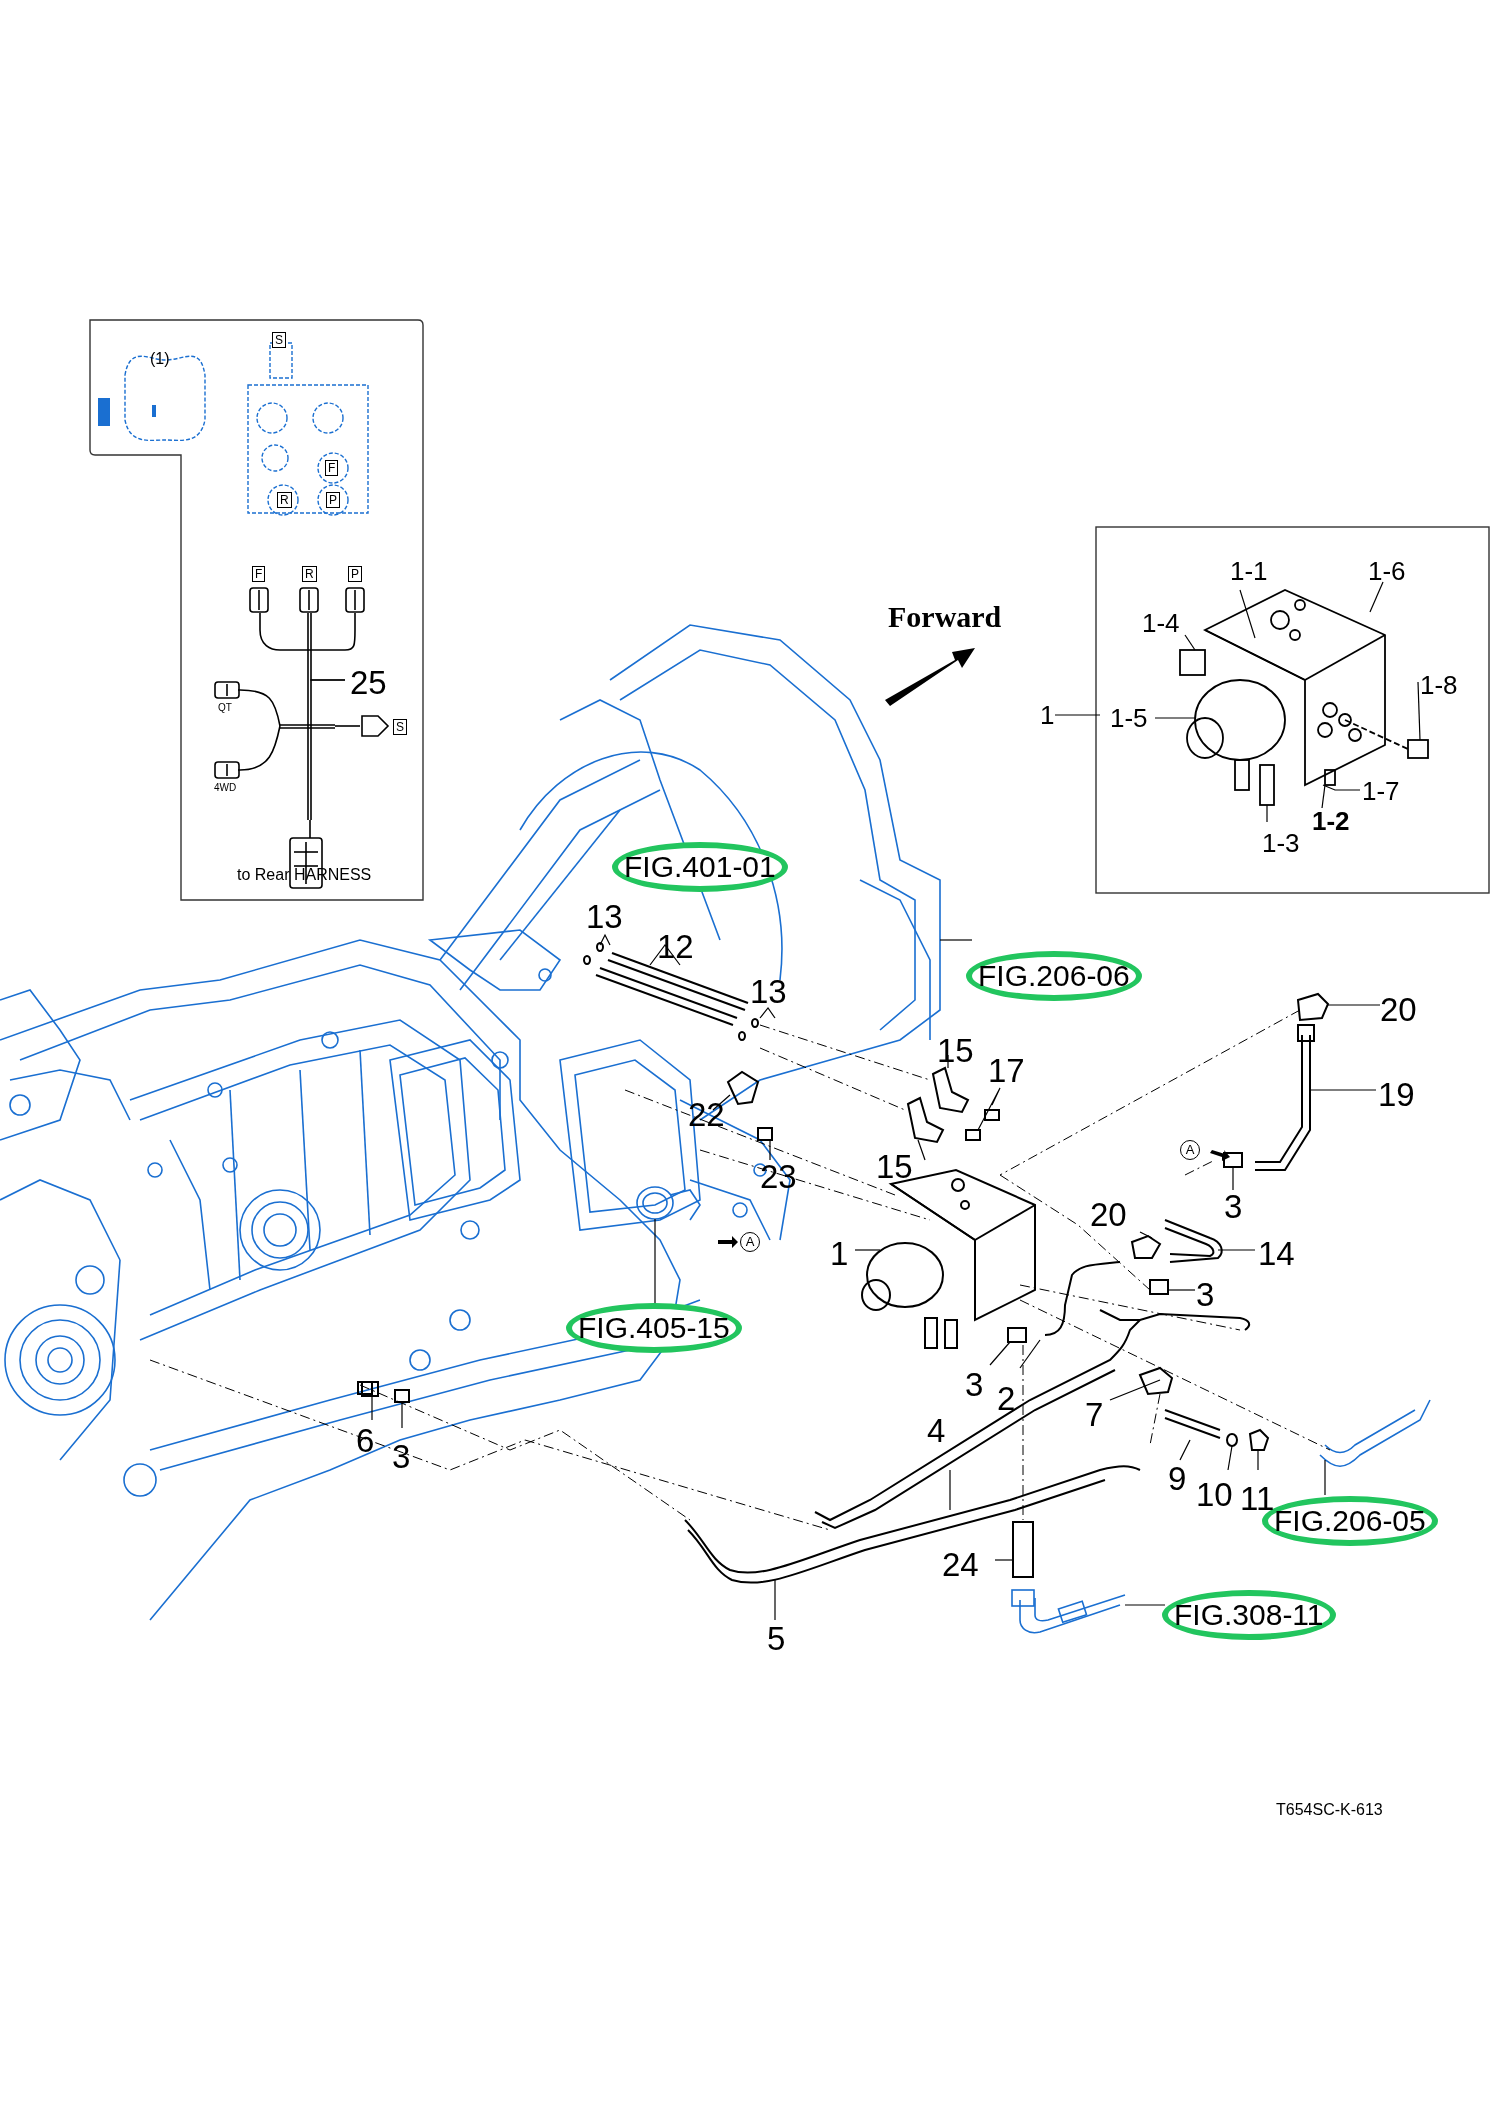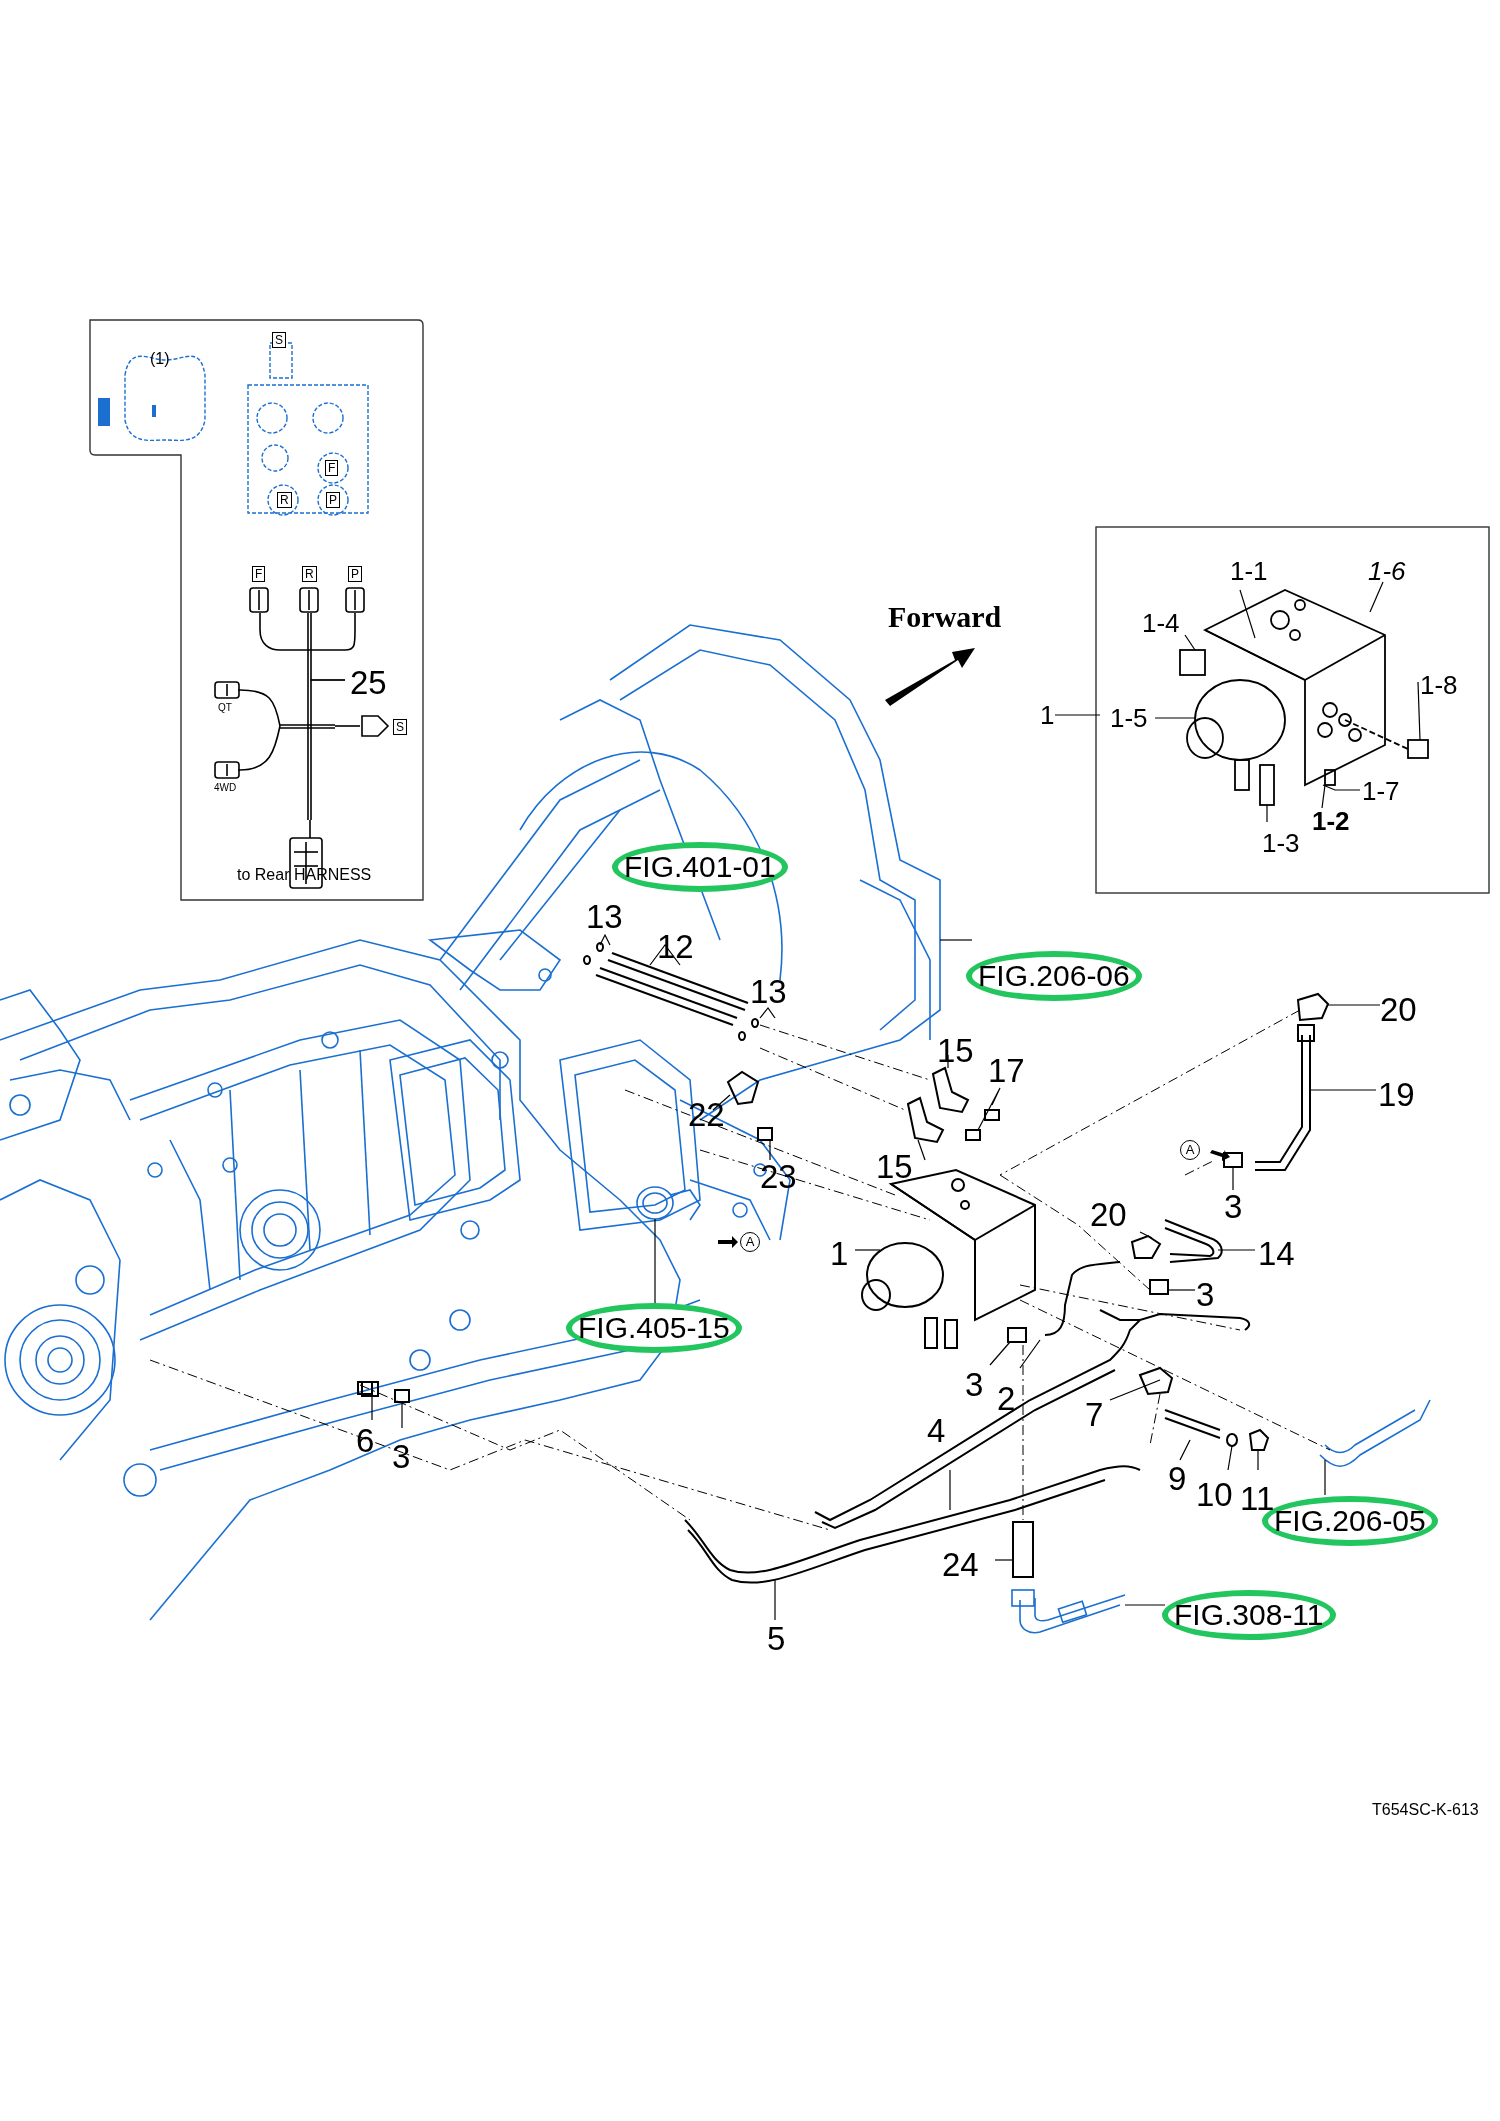--- a/index.html
+++ b/index.html
@@ -334,21 +334,21 @@
   <span class="boxed" style="left:393px;top:719px;">S</span>
   <span class="callout" style="left:350px;top:666px;">25</span>
   <span class="mid-label" style="left:237px;top:866px;">to Rear HARNESS</span>
 
   <span class="sub-callout" style="left:1040px;top:702px;">1</span>
   <span class="sub-callout" style="left:1230px;top:558px;">1-1</span>
   <span class="sub-callout" style="left:1312px;top:808px;font-weight:bold;">1-2</span>
   <span class="sub-callout" style="left:1262px;top:830px;">1-3</span>
   <span class="sub-callout" style="left:1142px;top:610px;">1-4</span>
   <span class="sub-callout" style="left:1110px;top:705px;">1-5</span>
-  <span class="sub-callout" style="left:1368px;top:558px;font-style:italic;">1-6</span>
+  <span class="sub-callout" style="left:1368px;top:558px;">1-6</span>
   <span class="sub-callout" style="left:1362px;top:778px;">1-7</span>
   <span class="sub-callout" style="left:1420px;top:672px;">1-8</span>
 
   <span class="forward" style="left:888px;top:600px;">Forward</span>
 
   <span class="figref" style="left:612px;top:842px;">FIG.401-01</span>
   <span class="figref" style="left:966px;top:951px;">FIG.206-06</span>
   <span class="figref" style="left:566px;top:1303px;">FIG.405-15</span>
   <span class="figref" style="left:1262px;top:1496px;">FIG.206-05</span>
   <span class="figref" style="left:1162px;top:1590px;">FIG.308-11</span>
@@ -376,14 +376,14 @@
   <span class="callout" style="left:1085px;top:1398px;">7</span>
   <span class="callout" style="left:927px;top:1414px;">4</span>
   <span class="callout" style="left:356px;top:1424px;">6</span>
   <span class="callout" style="left:392px;top:1440px;">3</span>
   <span class="callout" style="left:1168px;top:1462px;">9</span>
   <span class="callout" style="left:1196px;top:1478px;">10</span>
   <span class="callout" style="left:1240px;top:1482px;">11</span>
   <span class="callout" style="left:942px;top:1548px;">24</span>
   <span class="callout" style="left:767px;top:1622px;">5</span>
 
-  <span class="doc-id" style="left:1372px;top:1801px;">T654SC-K-613</span>
+  <span class="doc-id" style="left:1276px;top:1801px;">T654SC-K-613</span>
 </div>
 
 </body></html>

